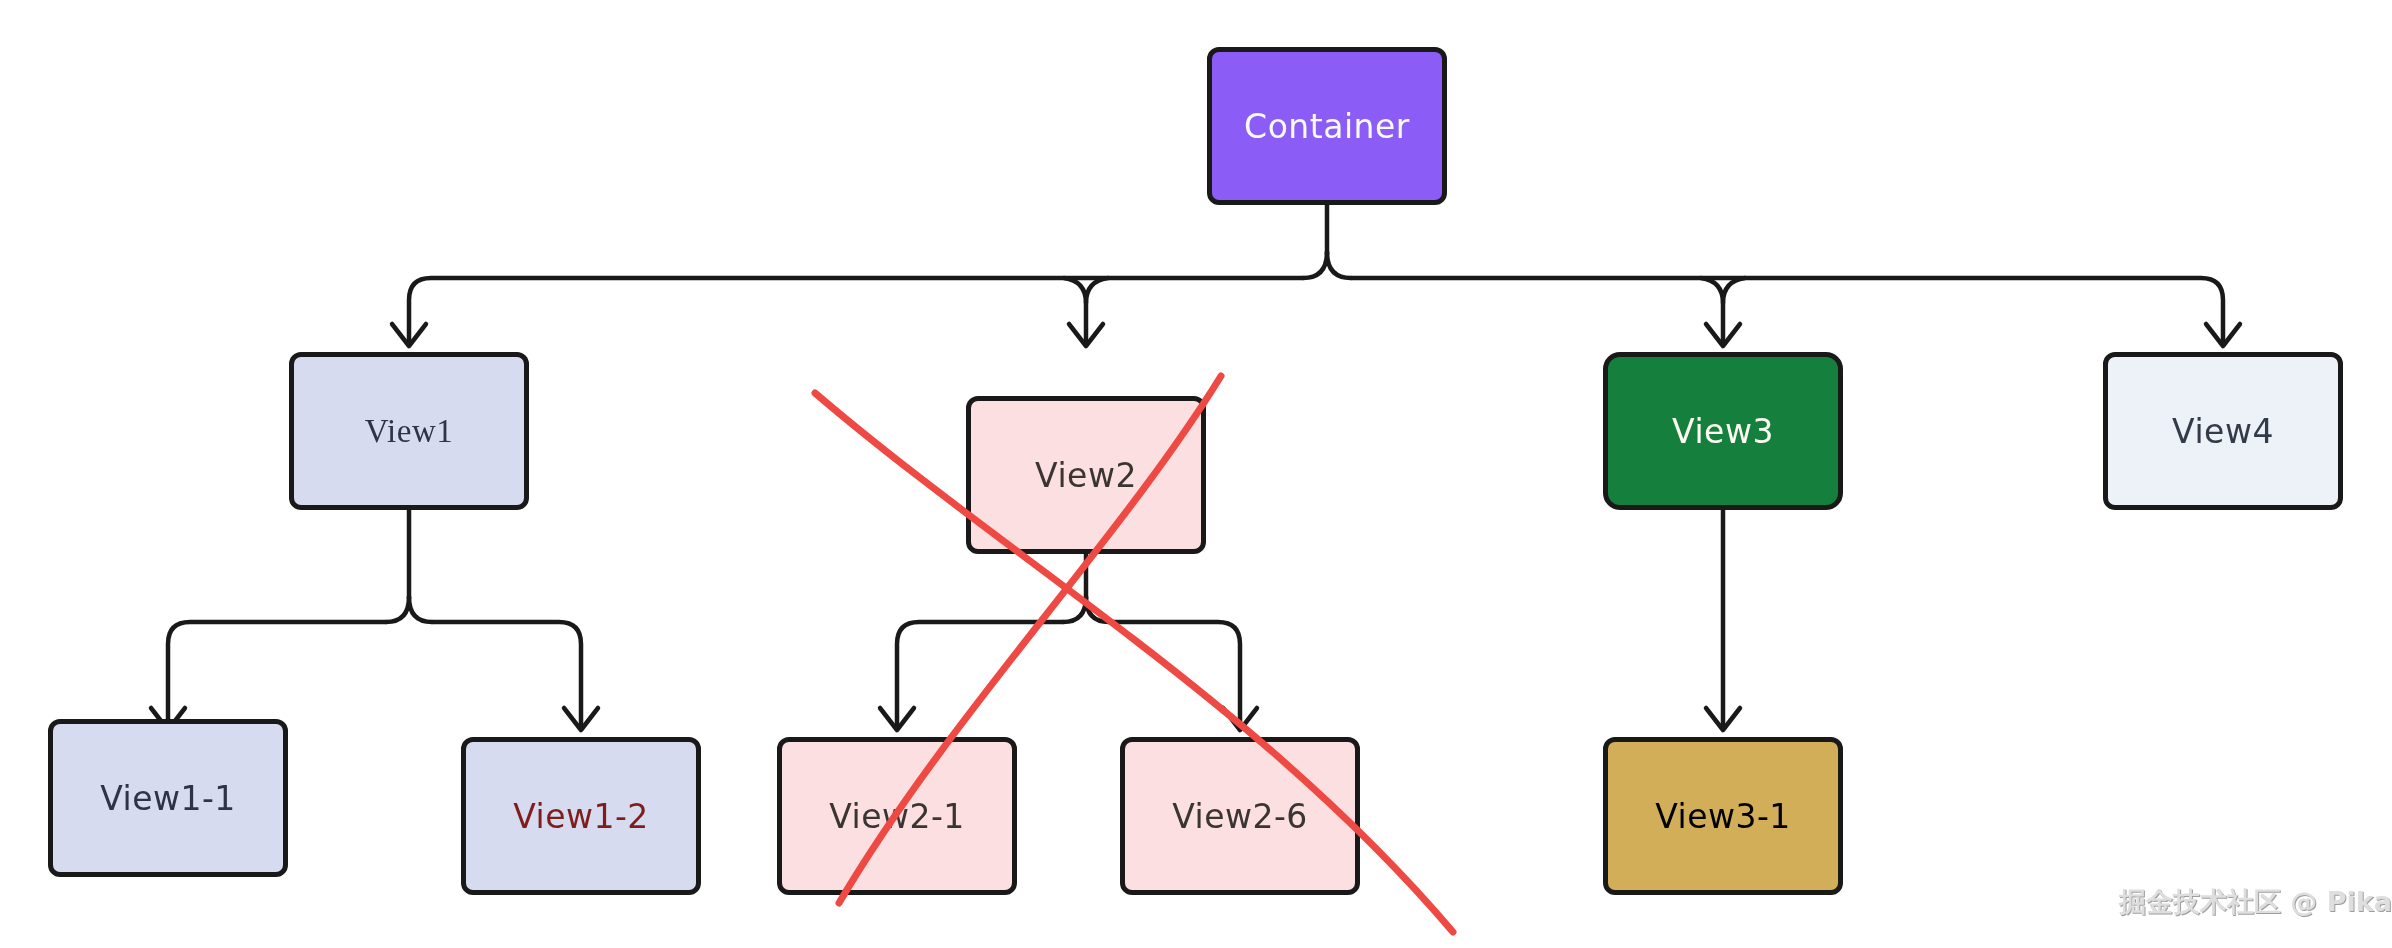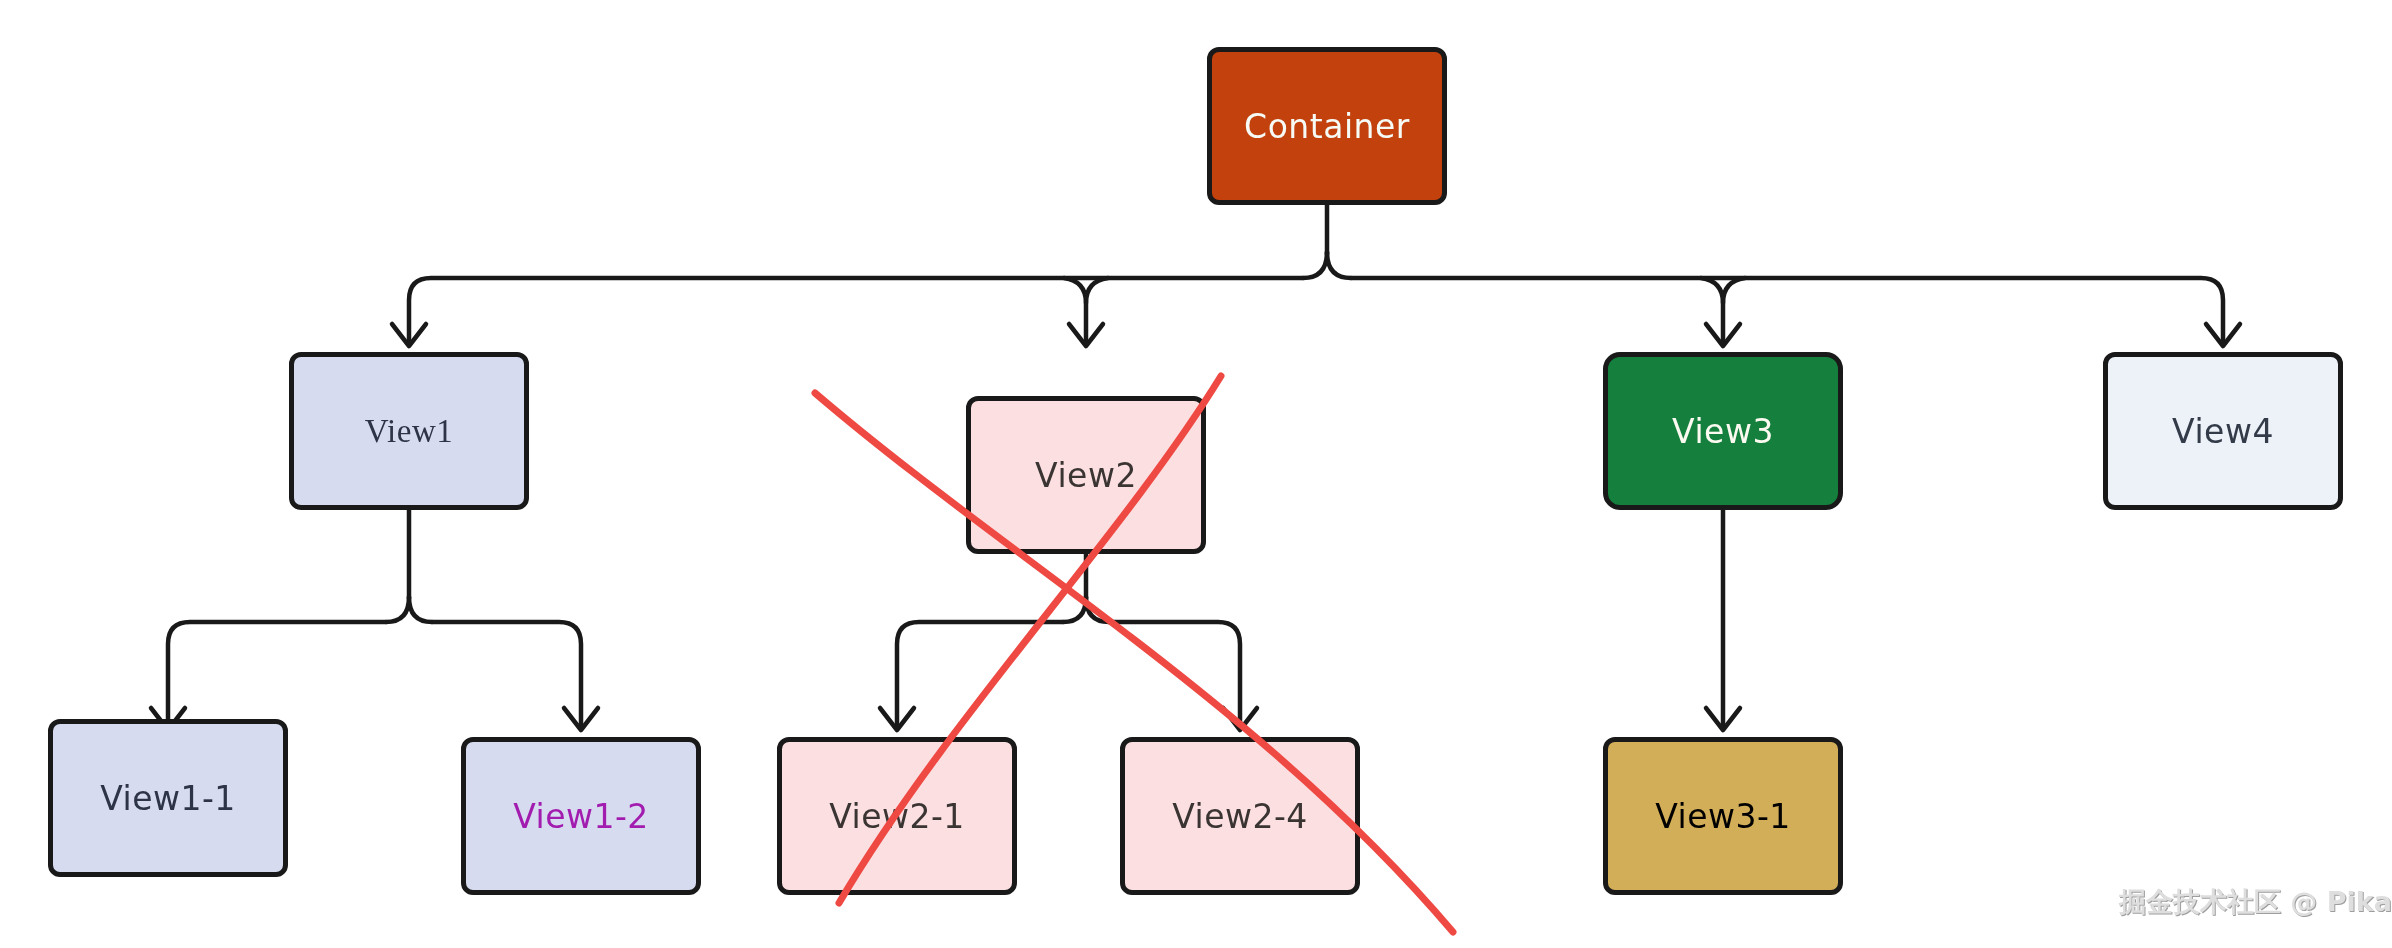--- a/index.html
+++ b/index.html
@@ -73,46 +73,46 @@
       <path d="M 1063 622 L 919 622 Q 897 622 897 644 V 727"></path>
       <path d="M 1109 622 L 1218 622 Q 1240 622 1240 644 V 727"></path>
       <path d="M 880 708 L 897 730 L 914 708"></path>
       <path d="M 1223 708 L 1240 730 L 1257 708"></path>
 
       <path d="M 1723 510 V 727"></path>
       <path d="M 1706 708 L 1723 730 L 1740 708"></path>
     </g>
   </svg>
 
-  <div class="node n-container" style="background-color: #c2410c; color: rgb(246, 251, 246);">
+  <div class="node n-container" style="background-color: #8b5cf6; color: rgb(246, 251, 246);">
     <span>Container</span>
   </div>
   <div class="node n-view1" style="background-color: rgb(215, 219, 240); color: rgb(46, 52, 71);">
     <span>View1</span>
   </div>
   <div class="node n-view2" style="background-color: rgb(252, 223, 225); color: rgb(58, 52, 50);">
     <span>View2</span>
   </div>
   <div class="node n-view3" style="background-color: #15803d; color: rgb(253, 250, 242); border-radius: 17px;">
     <span>View3</span>
   </div>
   <div class="node n-view4" style="background-color: rgb(237, 241, 248); color: rgb(51, 59, 73);">
     <span>View4</span>
   </div>
   <div class="node n-view1-1" style="background-color: rgb(215, 219, 240); color: rgb(46, 52, 71);">
     <span>View1-1</span>
   </div>
-  <div class="node n-view1-2" style="background-color: rgb(215, 219, 240); color: #a21caf;">
+  <div class="node n-view1-2" style="background-color: rgb(215, 219, 240); color: #7f1d1d;">
     <span>View1-2</span>
   </div>
   <div class="node n-view2-1" style="background-color: rgb(252, 223, 225); color: rgb(58, 52, 50);">
     <span>View2-1</span>
   </div>
   <div class="node n-view2-2" style="background-color: rgb(252, 223, 225); color: rgb(58, 52, 50);">
-    <span>View2-4</span>
+    <span>View2-6</span>
   </div>
   <div class="node n-view3-1" style="background-color: rgb(211, 174, 88); color: #000000;">
     <span>View3-1</span>
   </div>
 
   <svg class="layer" viewBox="0 0 2392 948">
     <g fill="none" stroke-width="7" stroke-linecap="round" stroke="#ef4943">
       <path d="M 815 393 C 1010 560, 1260 705, 1453 932"></path>
       <path d="M 1221 376 C 1120 540, 950 715, 839 903"></path>
     </g>

